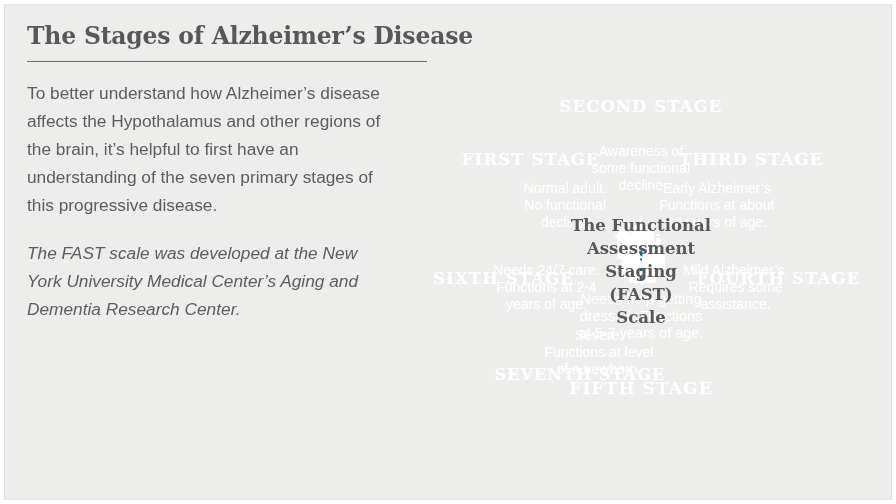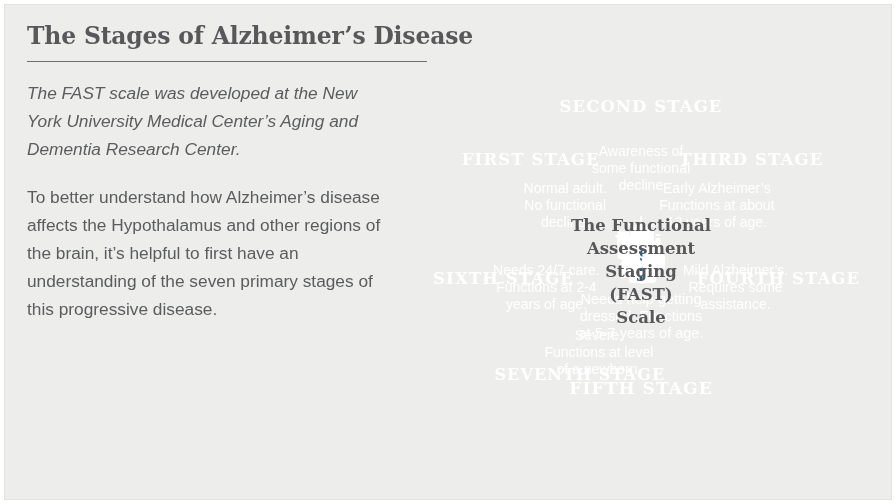--- a/index.html
+++ b/index.html
@@ -70,22 +70,22 @@
   }
 </style>
 </head>
 <body>
 
 <div id="canvas">
 
   <div id="left-col">
     <h1 id="page-title">The Stages of Alzheimer’s Disease</h1>
     <div id="title-rule"></div>
+    <p class="body-par">To better understand how Alzheimer’s disease affects the Hypothalamus and other regions of the brain, it’s helpful to first have an understanding of the seven primary stages of this progressive disease.</p>
     <p class="body-par italic">The FAST scale was developed at the New York University Medical Center’s Aging and Dementia Research Center.</p>
-    <p class="body-par">To better understand how Alzheimer’s disease affects the Hypothalamus and other regions of the brain, it’s helpful to first have an understanding of the seven primary stages of this progressive disease.</p>
   </div>
 
   <div id="wheel">
     <svg width="480" height="480" viewBox="0 0 480 480" xmlns="http://www.w3.org/2000/svg">
       <defs>
 
         <g id="petal-shape">
           <path d="M 240 78
                    C 270 78 296 92 313 116
                    L 353 190

